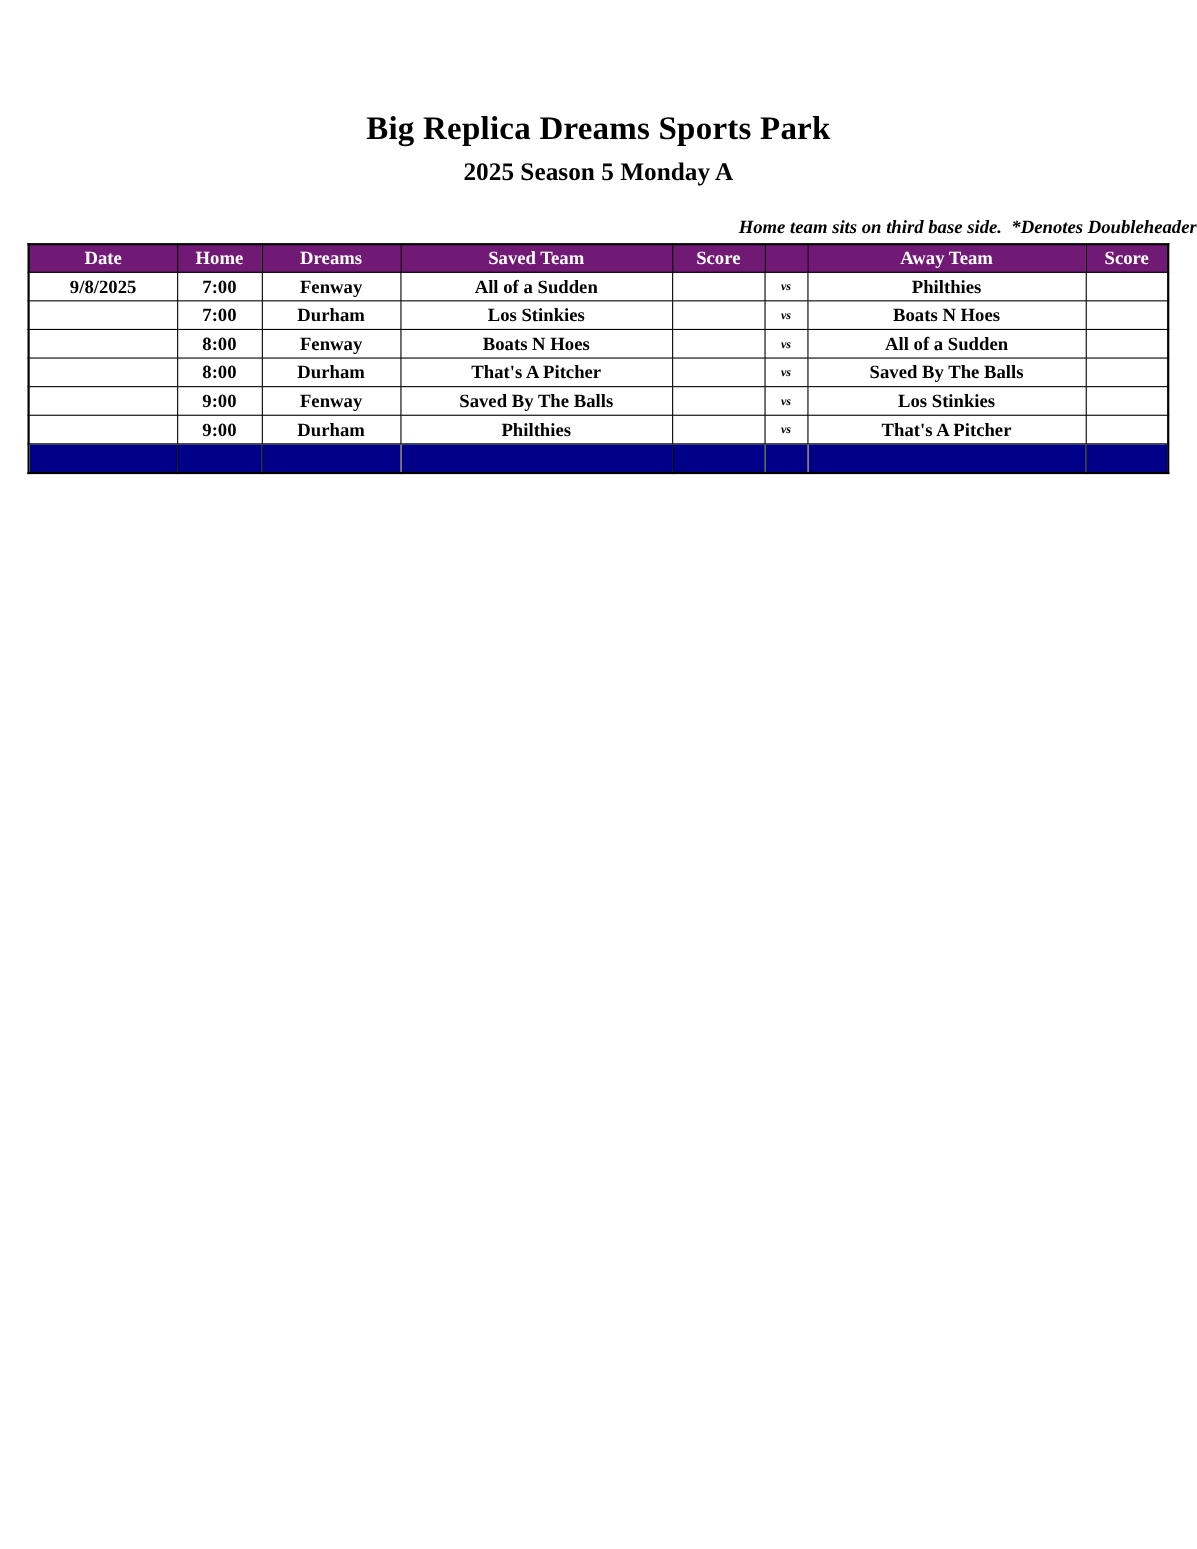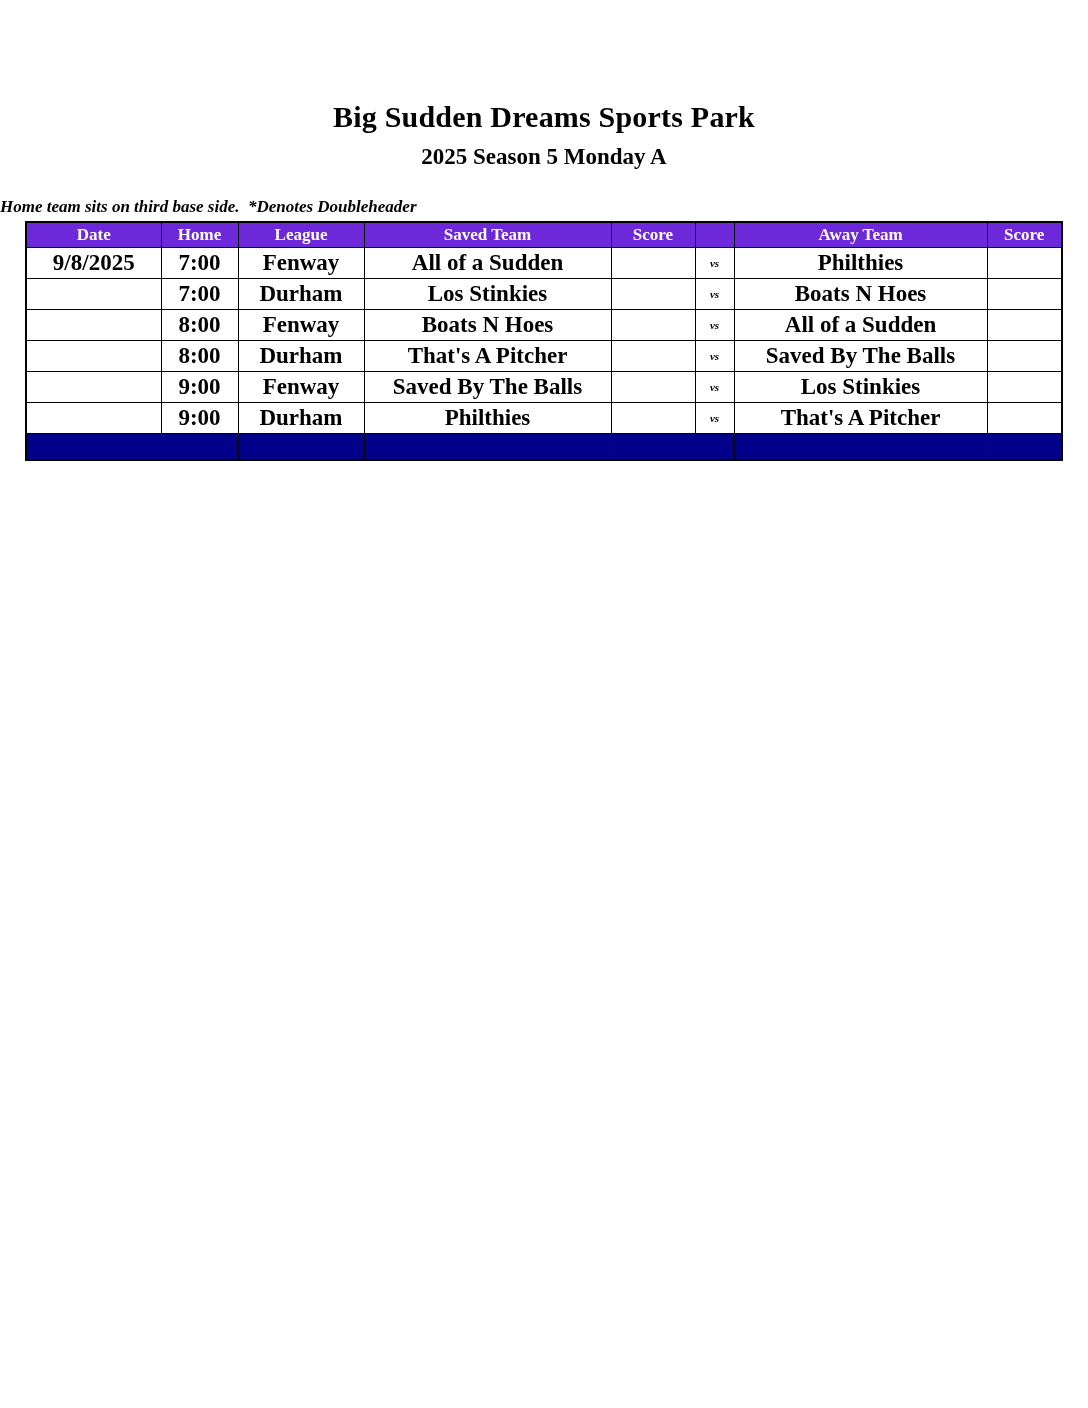--- a/index.html
+++ b/index.html
@@ -27,47 +27,47 @@
   }
   .subtitle {
     margin: 10px 0 16px 0;
     text-align: center;
     font-size: 23px;
     font-weight: bold;
     color: #000000;
   }
   .note {
     margin: 27px 0 4px 0;
-    text-align: left;
+    text-align: right;
     font-size: 17px;
     font-weight: bold;
     font-style: italic;
     color: #000000;
     white-space: pre;
   }
   table.schedule {
     border-collapse: collapse;
     table-layout: fixed;
     width: 1036px;
     margin: 4px auto 0 auto;
     border: 2px solid #000000;
   }
   table.schedule th {
-    background: #6d28d9;
+    background: #701a75;
     color: #ffffff;
     font-size: 17px;
     font-weight: bold;
     border: 1px solid #000000;
     padding: 2px 2px;
     height: 20px;
     text-align: center;
   }
   table.schedule td {
     border: 1px solid #000000;
-    font-size: 23px;
+    font-size: 17px;
     font-weight: bold;
     color: #000000;
     text-align: center;
     padding: 2px 2px;
     height: 21px;
     overflow: hidden;
     white-space: nowrap;
   }
   table.schedule td.vs-cell {
     font-style: italic;
@@ -84,40 +84,40 @@
   col.c4 { width: 247px; }
   col.c5 { width: 84px;  }
   col.c6 { width: 39px;  }
   col.c7 { width: 253px; }
   col.c8 { width: 75px;  }
 </style>
 </head>
 <body>
 
 <div class="page">
-  <h1 class="title">Big Sudden Dreams Sports Park</h1>
+  <h1 class="title">Big Replica Dreams Sports Park</h1>
   <h2 class="subtitle">2025 Season 5 Monday A</h2>
   <div class="note">Home team sits on third base side.  *Denotes Doubleheader</div>
 
   <table class="schedule">
     <colgroup>
       <col class="c1">
         <col class="c2">
         <col class="c3">
         <col class="c4">
       <col class="c5">
         <col class="c6">
         <col class="c7">
         <col class="c8">
     </colgroup>
     <thead>
       <tr id="header-row">
           <th>Date</th>
           <th>Home</th>
-          <th>League</th>
+          <th>Dreams</th>
           <th>Saved Team</th>
           <th>Score</th>
           <th></th>
           <th>Away Team</th>
           <th>Score</th>
         </tr>
     </thead>
     <tbody id="table-body">
         <tr>
           <td>9/8/2025</td>

